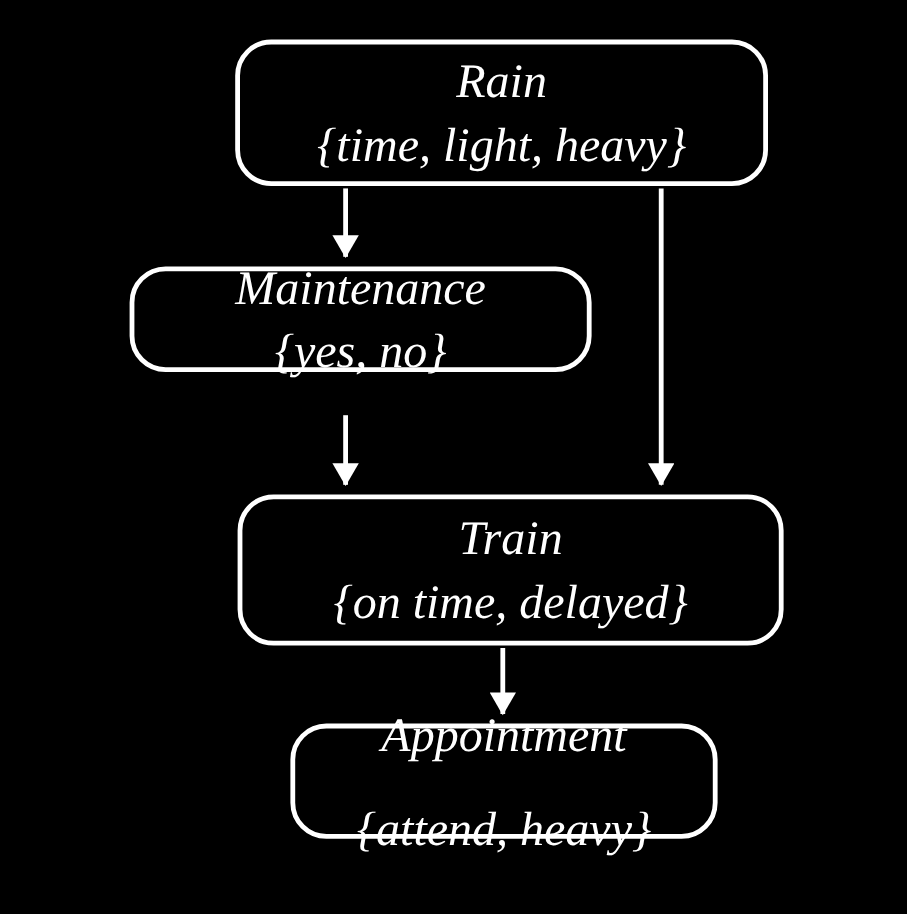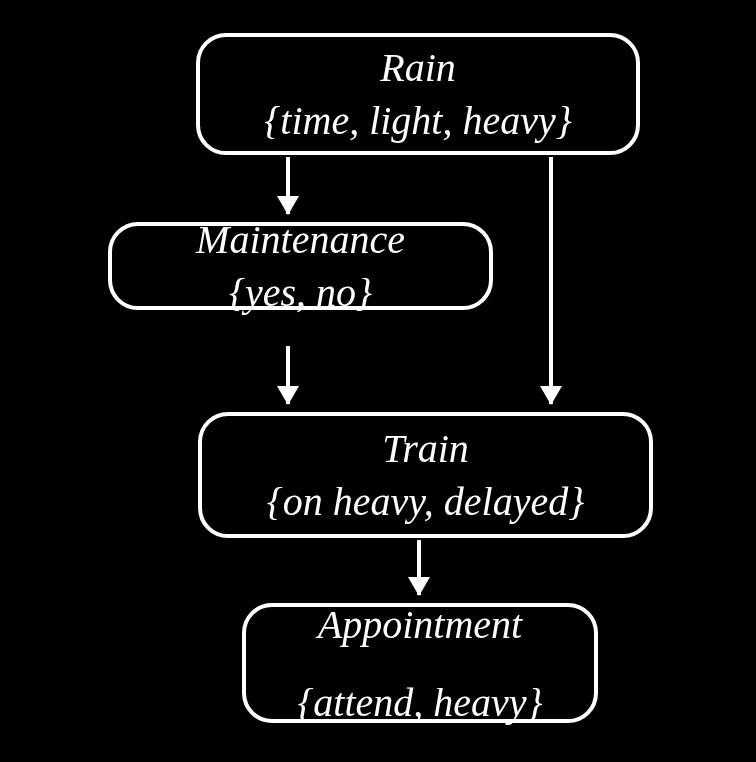--- a/index.html
+++ b/index.html
@@ -30,21 +30,21 @@
     font-style: italic;
     font-size: 40px;
     line-height: 53px;
   }
   .node-label, .node-values {
     white-space: nowrap;
   }
   .node-rain        { left: 196px; top: 33px;  width: 444px; height: 122px; }
   .node-maintenance { left: 95px;  top: 222px; width: 385px; height: 88px; margin-left: 13px; }
   .node-train       { left: 198px; top: 412px; width: 455px; height: 126px; }
-  .node-appointment { left: 242px; top: 603px; width: 356px; height: 120px; gap: 25px; }
+  .node-appointment { left: 242px; top: 603px; width: 356px; height: 96px; gap: 25px; }
   #edges {
     position: absolute;
     left: 0;
     top: 0;
     width: 756px;
     height: 762px;
     pointer-events: none;
   }
   #edges line {
     stroke: #ffffff;
@@ -73,21 +73,21 @@
     <div class="node-values">{time, light, heavy}</div>
   </div>
 
   <div class="node node-maintenance">
     <div class="node-label">Maintenance</div>
     <div class="node-values">{yes, no}</div>
   </div>
 
   <div class="node node-train">
     <div class="node-label">Train</div>
-    <div class="node-values">{on heavy, delayed}</div>
+    <div class="node-values">{on time, delayed}</div>
   </div>
 
   <div class="node node-appointment">
     <div class="node-label">Appointment</div>
     <div class="node-values">{attend, heavy}</div>
   </div>
 
 </div>
 
 </body></html>

